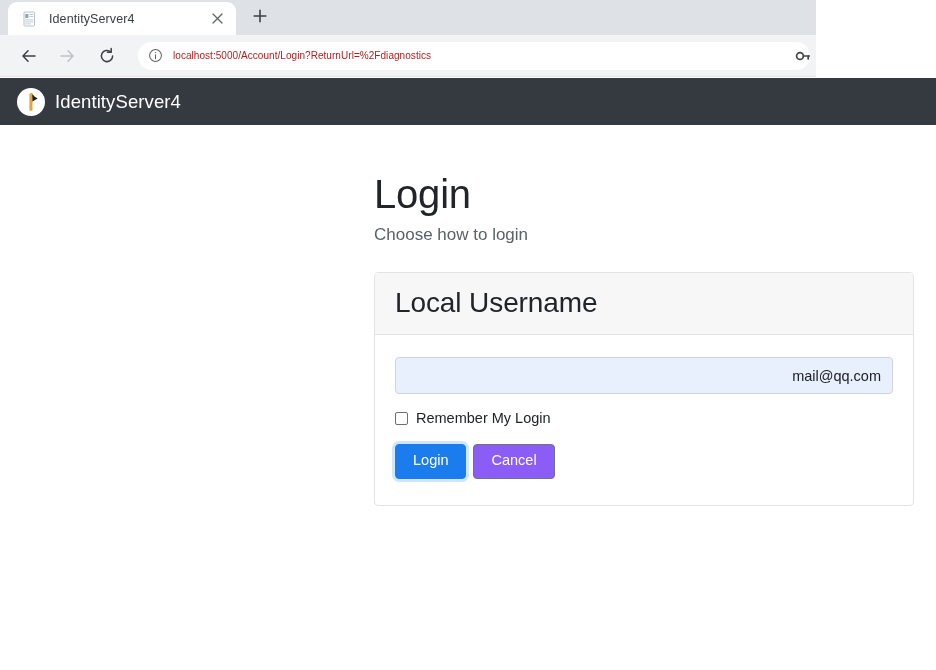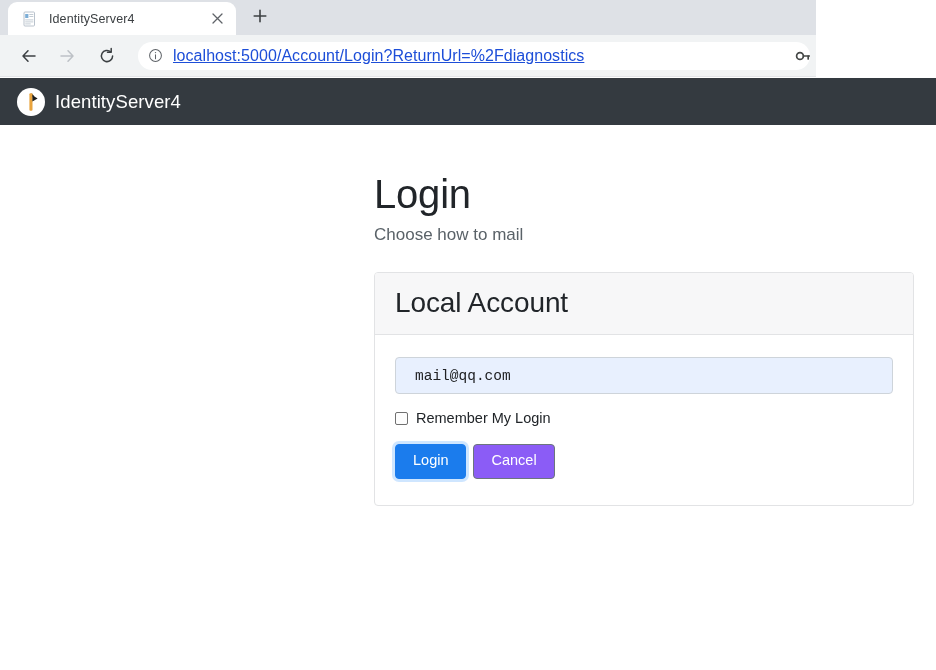--- a/index.html
+++ b/index.html
@@ -98,26 +98,25 @@
     overflow: hidden;
   }
   .info-icon {
     width: 16px; height: 16px;
     flex: 0 0 auto;
     margin-right: 9px;
     color: #5f6368;
   }
   .omnibox-url {
     flex: 1 1 auto;
-    font-size: 16px;
-    color: #1d4ed8;
+    font-size: 10px;
+    color: #b91c1c;
     white-space: nowrap;
     overflow: hidden;
     letter-spacing: 0.05px;
-    text-decoration: underline;
   }
   .key-icon {
     flex: 0 0 auto;
     width: 20px; height: 20px;
     color: #5f6368;
     display: flex; align-items: center; justify-content: center;
     margin-right: -10px;
   }
 
   
@@ -209,26 +208,27 @@
     font-size: 13.5px;
     color: #3b4045;
     margin-bottom: 8px;
   }
   .form-control {
     display: block;
     width: 100%;
     height: 37px;
     border: 1px solid #ced4da;
     border-radius: 4px;
-    padding: 0 19px;
+    padding: 0 11px;
     font-size: 14.5px;
     color: #495057;
     background: #ffffff;
-    font-family: Liberation Mono, monospace;
+    font-family: Liberation Sans, sans-serif;
     outline: none;
+    text-align: right;
   }
   .form-control.autofill {
     background: #e8f0fe;
     border-color: #ced4da;
     color: #202124;
   }
   .form-control.focused {
     border: 1px solid #80bdff;
     box-shadow: 0 0 0 3px rgba(0,123,255,0.25);
     background: #ffffff;
@@ -380,25 +380,25 @@
           </svg>
         </span>
         <span>IdentityServer4</span>
       </div>
     </div>
 
     <div class="content">
       <div class="inner">
 
         <h1 class="page-title">Login</h1>
-        <p class="page-sub">Choose how to mail</p>
+        <p class="page-sub">Choose how to login</p>
 
         <div class="card">
           <div class="card-header">
-            <span class="card-header-title">Local Account</span>
+            <span class="card-header-title">Local Username</span>
           </div>
 
           <div class="card-body">
 
             <div class="form-group">
               <input class="form-control autofill" type="text" value="mail@qq.com" style="">
             </div>
 
 
             <div class="check-row">

